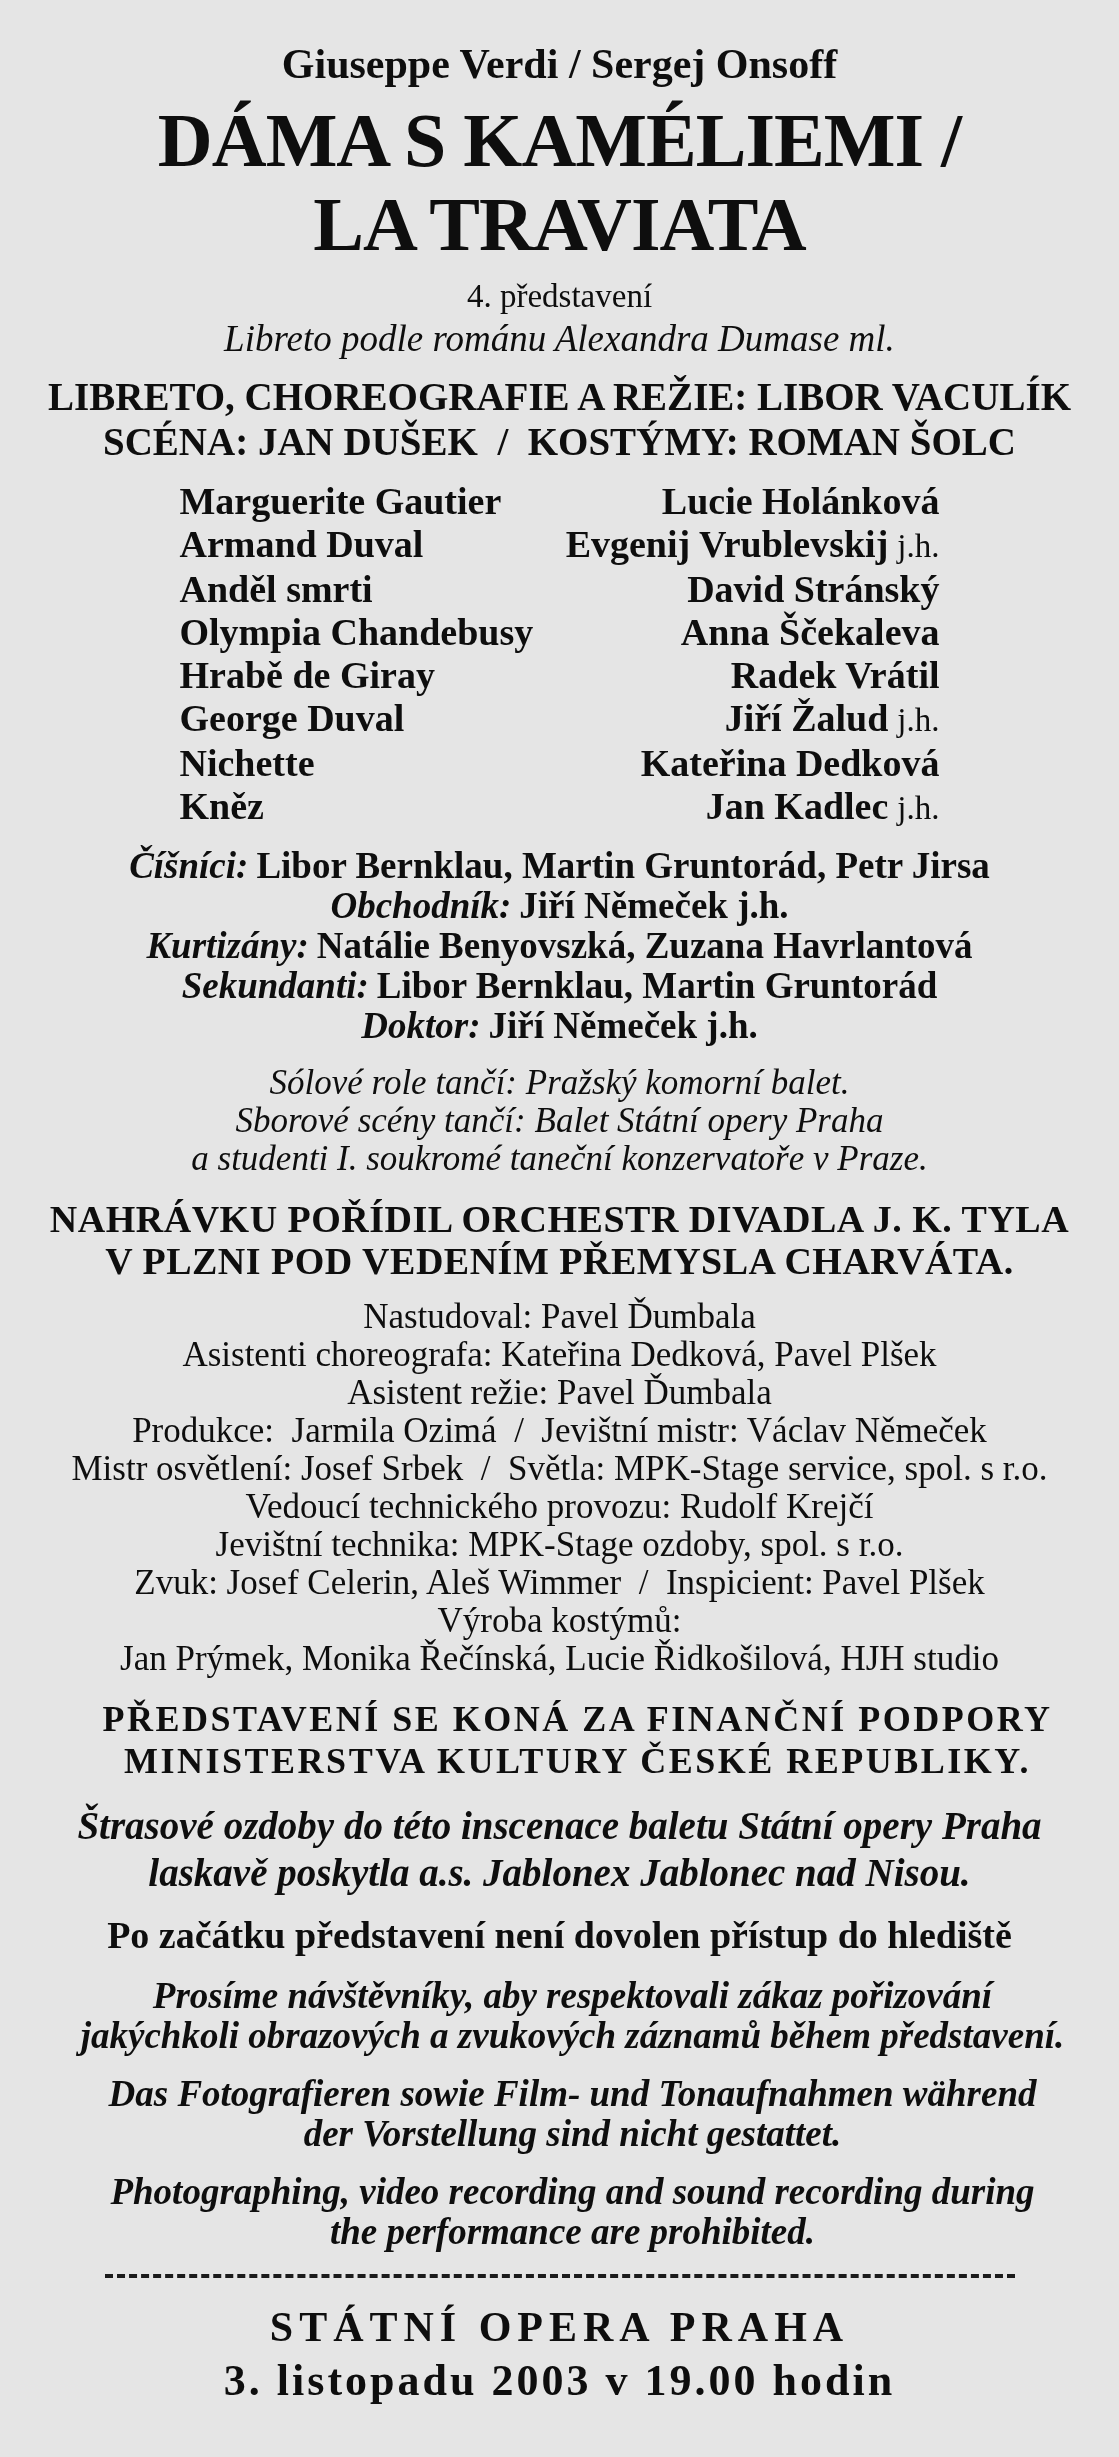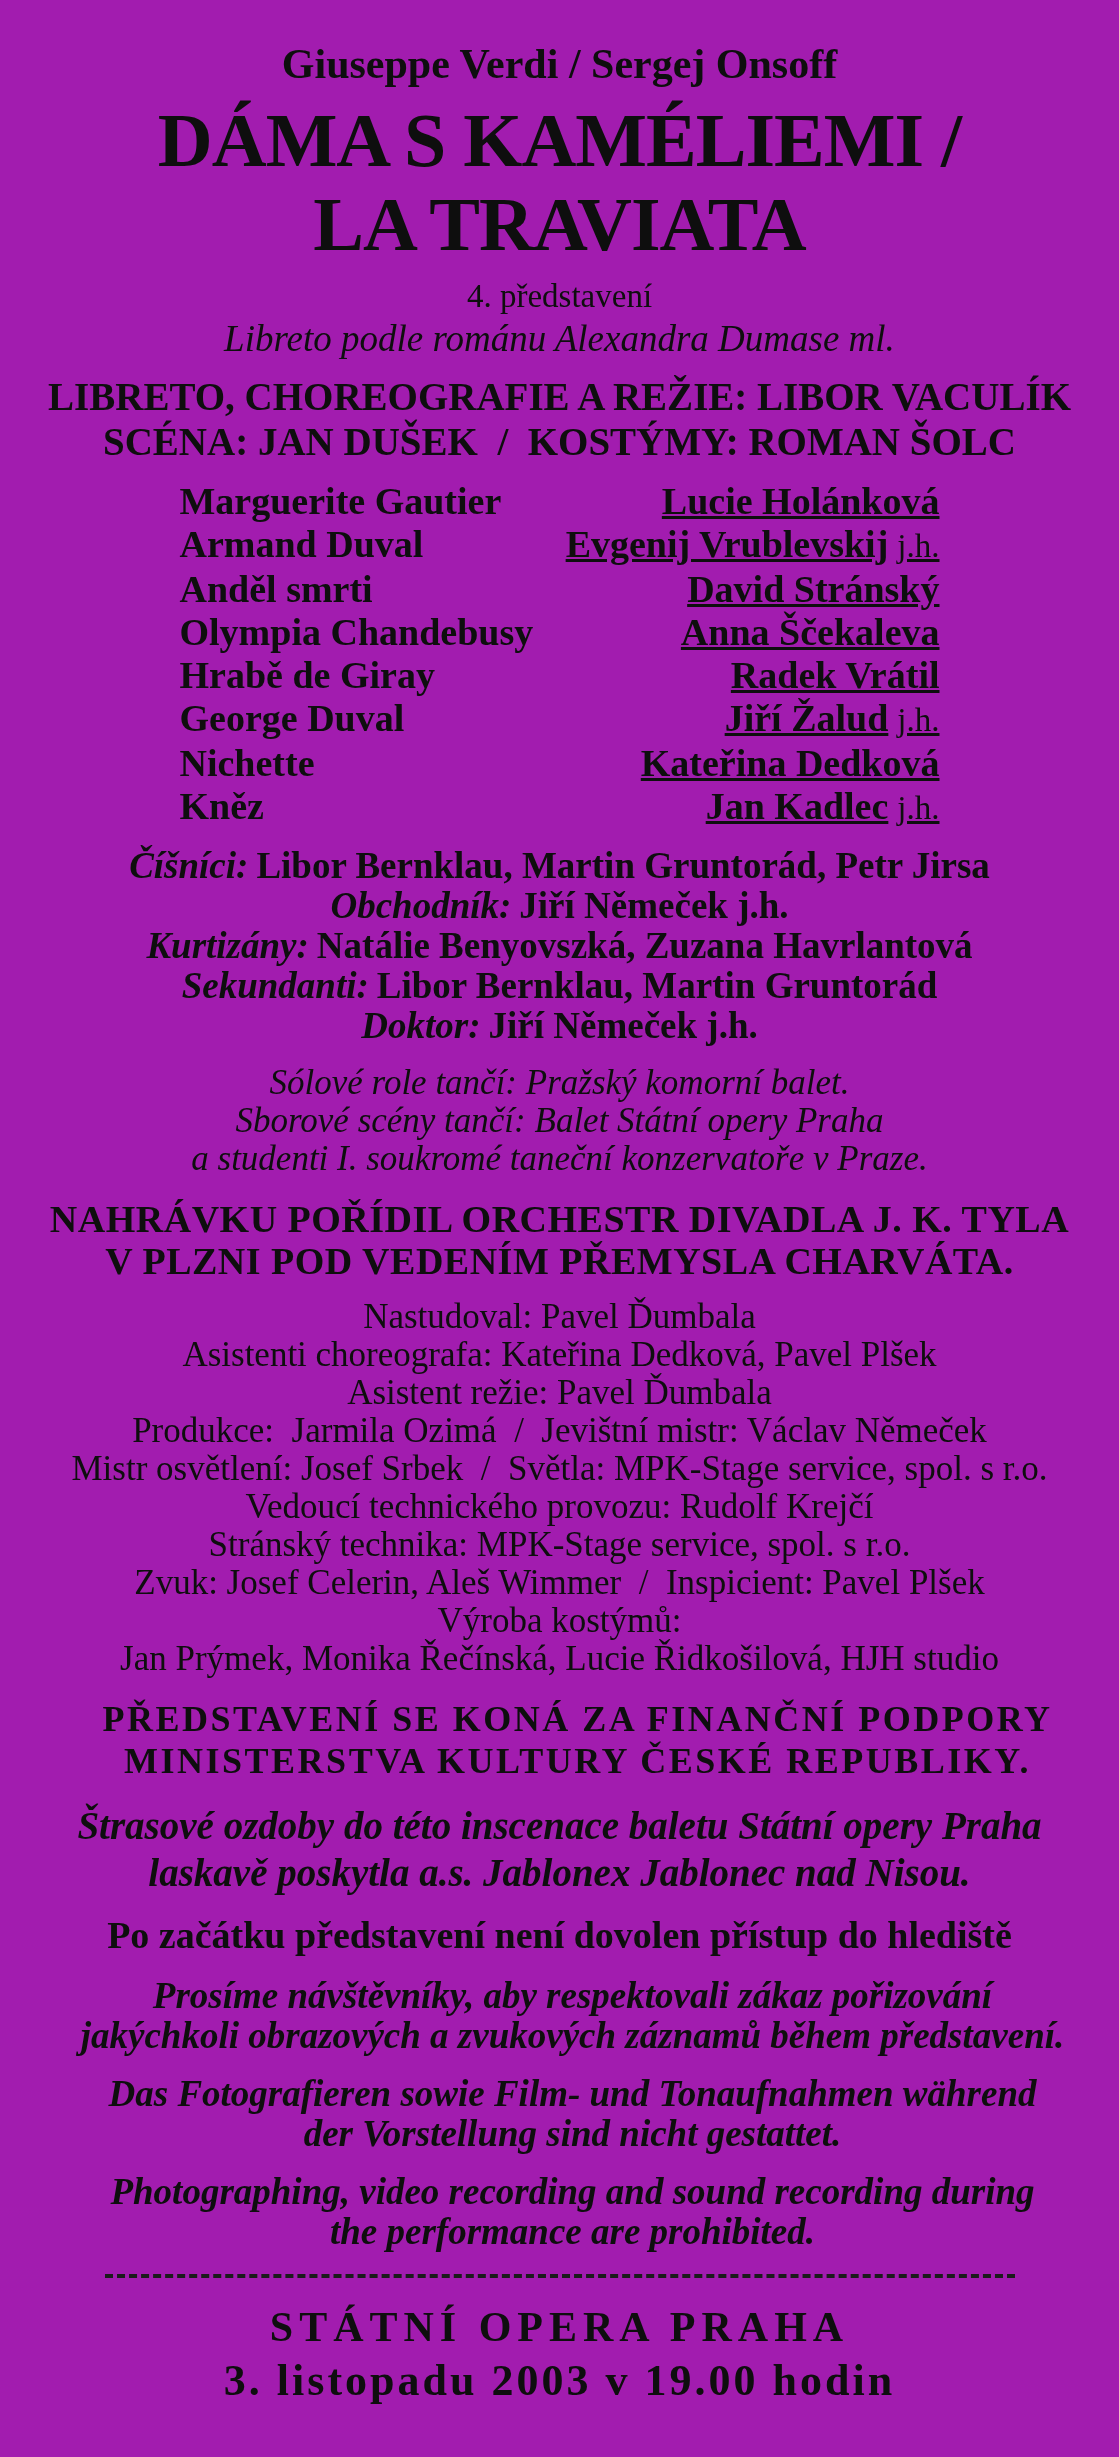--- a/index.html
+++ b/index.html
@@ -1,30 +1,30 @@
 <!DOCTYPE html>
 <html><head>
 <meta charset="utf-8">
 <style>
   html,body{margin:0;padding:0;background:#ffffff;}
   .page{
-    width:1119px;height:2457px;margin:0 auto;background:#a21caf;color:#0e0e0e;
+    width:1119px;height:2457px;margin:0 auto;background:#e5e5e5;color:#0e0e0e;
     font-family:"Liberation Serif","DejaVu Serif",serif;
     padding-top:40px;box-sizing:border-box;overflow:hidden;text-align:center;
   }
   .line{white-space:pre-wrap;}
   .authors{font-size:42px;line-height:48px;font-weight:700;}
   .title{font-size:76px;line-height:84px;font-weight:700;margin-top:10px;letter-spacing:-1px;}
   .perf{font-size:33px;line-height:36px;margin-top:12px;}
   .libretto{font-size:37px;line-height:42px;margin-top:4px;font-style:italic;}
   .heading{font-size:39px;line-height:45px;font-weight:700;margin-top:14px;}
   .cast{width:760px;margin:16px auto 0;}
   .cast-row{display:flex;justify-content:space-between;align-items:baseline;line-height:43px;font-size:38px;font-weight:700;}
   .cast-row .role{text-align:left;}
-  .cast-row .name{text-align:right;text-decoration:underline;}
+  .cast-row .name{text-align:right;}
   .guest{font-weight:400;font-size:33px;margin-left:9px;}
   .guest:empty{display:none;}
   .groups{margin-top:16px;}
   .group-line{font-size:37px;line-height:40px;font-weight:700;}
   .group-label{font-style:italic;margin-right:8px;}
   .dance{margin-top:18px;}
   .dance-line{font-size:35px;line-height:38px;font-style:italic;}
   .recording{margin-top:20px;}
   .recording-line{font-size:38px;line-height:42px;font-weight:700;letter-spacing:0.5px;}
   .credits{margin-top:16px;}
@@ -117,21 +117,21 @@
     <div class="recording-line line">V PLZNI POD VEDENÍM PŘEMYSLA CHARVÁTA.</div>
   </div>
 
   <div class="credits">
     <div class="credit-line line">Nastudoval: Pavel Ďumbala</div>
     <div class="credit-line line">Asistenti choreografa: Kateřina Dedková, Pavel Plšek</div>
     <div class="credit-line line">Asistent režie: Pavel Ďumbala</div>
     <div class="credit-line line">Produkce:  Jarmila Ozimá / Jevištní mistr: Václav Němeček</div>
     <div class="credit-line line">Mistr osvětlení: Josef Srbek / Světla: MPK-Stage service, spol. s r.o.</div>
     <div class="credit-line line">Vedoucí technického provozu: Rudolf Krejčí</div>
-    <div class="credit-line line">Stránský technika: MPK-Stage service, spol. s r.o.</div>
+    <div class="credit-line line">Jevištní technika: MPK-Stage ozdoby, spol. s r.o.</div>
     <div class="credit-line line">Zvuk: Josef Celerin, Aleš Wimmer / Inspicient: Pavel Plšek</div>
     <div class="credit-line line">Výroba kostýmů:</div>
     <div class="credit-line line">Jan Prýmek, Monika Řečínská, Lucie Řidkošilová, HJH studio</div>
   </div>
 
   <div class="support">
     <div class="support-line line">PŘEDSTAVENÍ SE KONÁ ZA FINANČNÍ PODPORY</div>
     <div class="support-line line">MINISTERSTVA KULTURY ČESKÉ REPUBLIKY.</div>
   </div>
 

